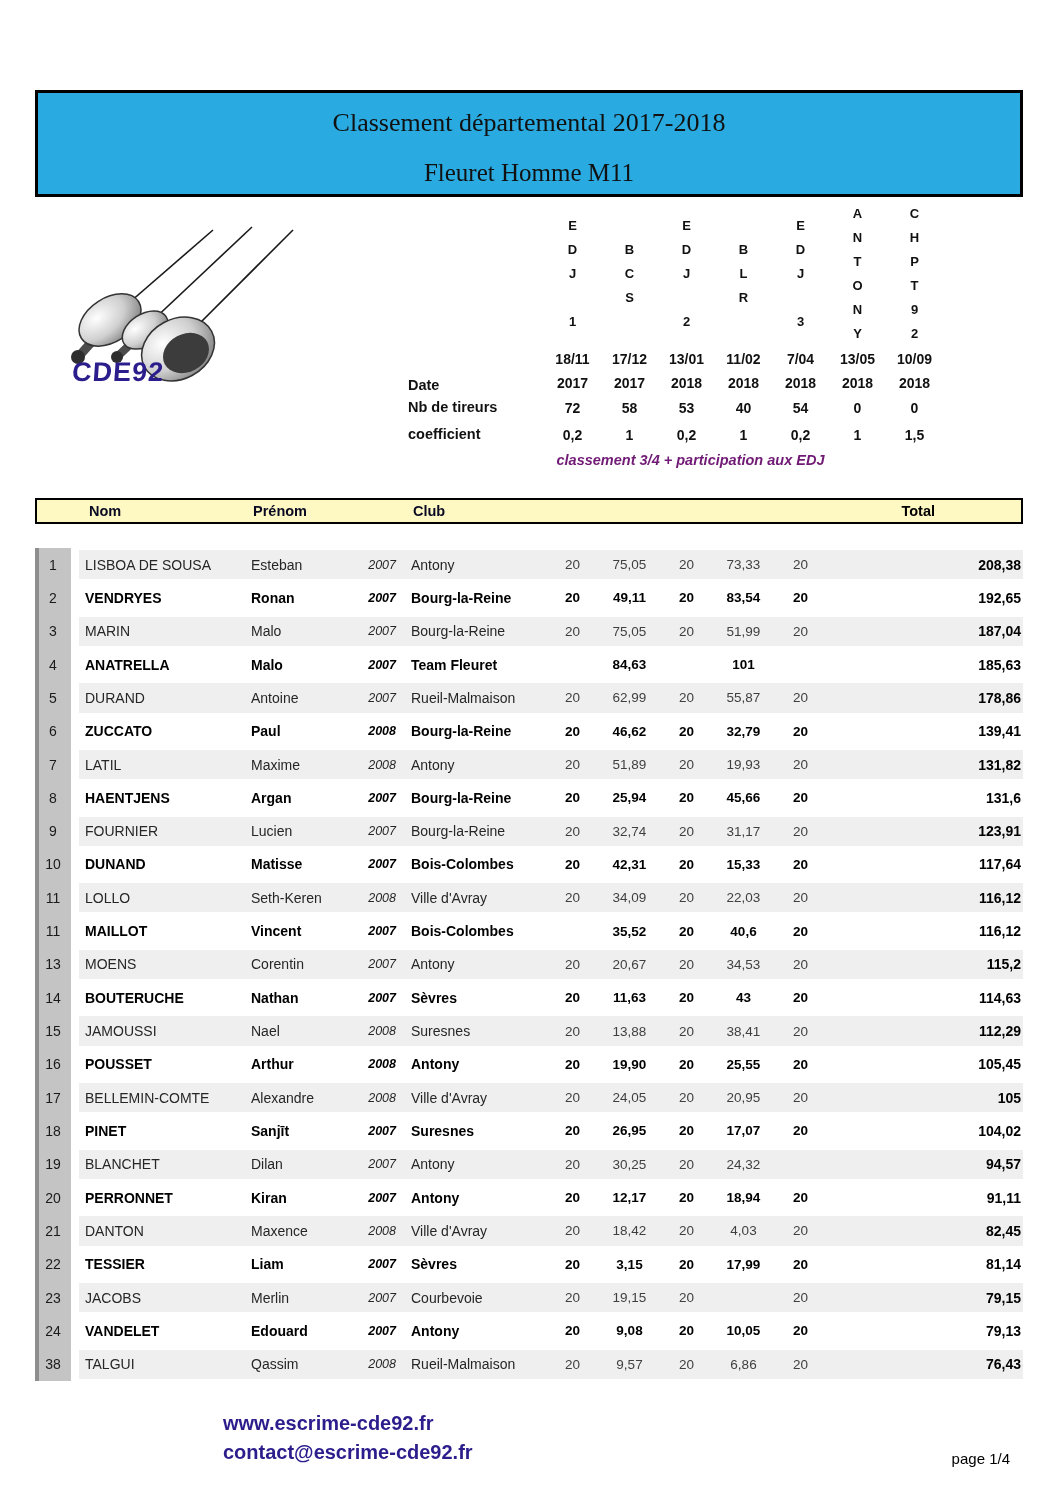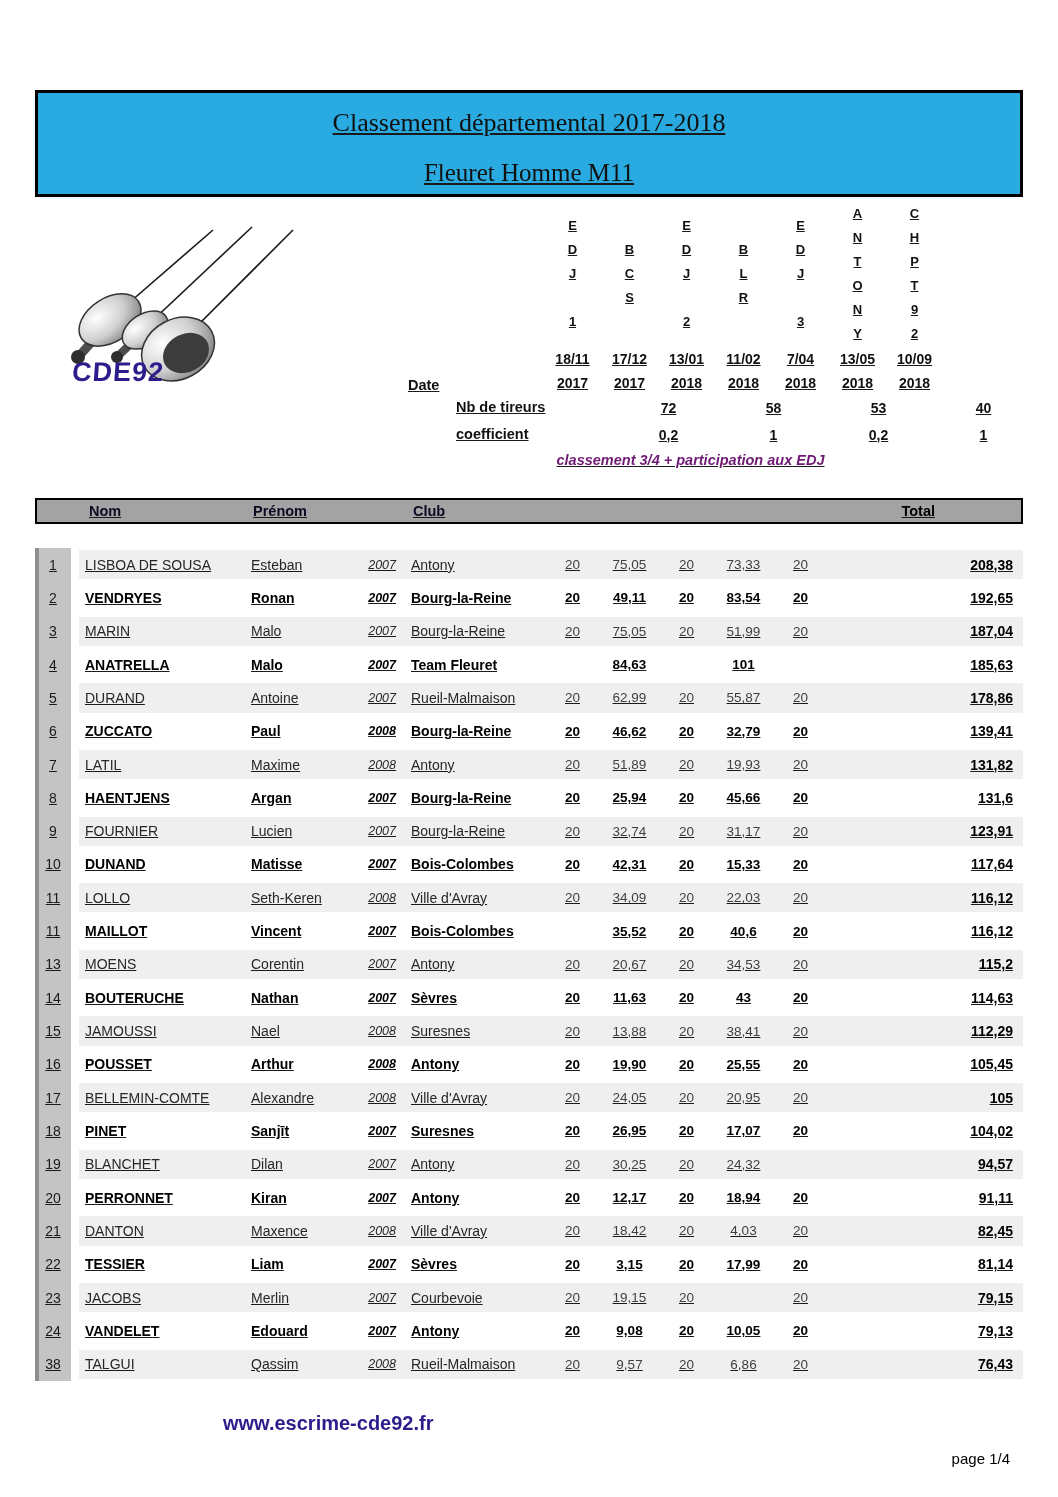--- a/index.html
+++ b/index.html
@@ -2,21 +2,21 @@
 <html><head>
 <meta charset="utf-8">
 <style>
   * { margin:0; padding:0; box-sizing:border-box; }
   html,body { background:#888; }
   .page {
     position:relative; width:1058px; height:1497px; background:#fff;
     margin:0 auto; font-family:"Liberation Sans", sans-serif; color:#1a1a1a;
     overflow:hidden;
   }
-  .inner { position:absolute; left:35px; top:0; width:988px;text-decoration:underline; }
+  .inner { position:absolute; left:35px; top:0; width:988px; }
 
   
   .title-box {
     margin-top:90px; height:107px; border:3px solid #000;
     text-align:center; font-family:"Liberation Serif", serif; color:#111;
   }
   .title-line1 { font-size:26px; margin-top:15px; }
   .title-line2 { font-size:25px; margin-top:21px; }
 
   
@@ -30,21 +30,21 @@
   .meta-cols { display:grid; grid-template-columns:373px 136px repeat(7,57px) 80px; }
   .vheaders { height:148px; margin-top:2px; }
   .vcell { display:flex; flex-direction:column; justify-content:center; align-items:center; }
   .vchar { line-height:24px; height:24px; font-size:13px; font-weight:700; color:#111; text-align:center; }
 
   .dates-row { height:46px; }
   .date-cell { display:flex; flex-direction:column; justify-content:space-between; text-align:center;
                font-weight:700; font-size:14px; color:#111; }
   .date-cell div { line-height:22px; }
   .meta-label { display:flex; align-items:flex-end; font-weight:700; font-size:14.5px; color:#111; padding-bottom:1px; }
-  .num-row { height:27px;gap:48px; }
+  .num-row { height:27px; }
   .num-cell { display:flex; align-items:center; justify-content:center; font-weight:700; font-size:14px; color:#111; }
   .num-row .meta-label { align-items:center; }
   .note-row { height:24px; }
   .note {
     grid-column:2 / 10; text-align:center; padding-left:30px;
     font-weight:700; font-style:italic; font-size:14.5px; color:#701a75;
     display:flex; align-items:center; justify-content:center;
   }
 
   
@@ -69,21 +69,21 @@
     justify-content:center; font-size:14px; color:#1a1a1a; font-weight:400;
     background:linear-gradient(to right,#8e8e8e 0,#8e8e8e 4px,#c4c4c4 4px);
   }
   .spacer-cell { background:#fff; }
   .nom-cell { padding-left:6px; }
   .prenom-cell { padding-left:8px; }
   .year-cell { justify-content:flex-end; padding-right:7px; font-style:italic; font-size:12.5px; }
   .club-cell { padding-left:8px; }
   .score-cell { justify-content:center; font-size:13.5px; color:#3f3f3f; }
   .boldrow .score-cell { color:#000; }
-  .total-cell { justify-content:flex-end; padding-right:10px; font-weight:700; color:#000; }
+  .total-cell { justify-content:flex-end; padding-right:2px; font-weight:700; color:#000; }
 
   
   .footer { position:relative; margin-top:28px; height:64px; }
   .footer-links { position:absolute; left:188px; width:500px; text-align:left;
                   font-weight:700; font-size:20px; line-height:29px; }
   .page-num { position:absolute; right:13px; bottom:6px; font-size:15px; color:#000; }
 
   .blue-bg { background:#29ABE2; }
 </style>
 </head>
@@ -236,21 +236,21 @@
           <div class="num-cell">1</div>
           <div class="num-cell">1,5</div>
         </div>
 
       <div class="meta-cols note-row">
         <div></div>
         <div class="note">classement 3/4  +  participation aux EDJ</div>
       </div>
     </div>
 
-    <div class="thead cols blue-bg" style="background: #a3a3a3;">
+    <div class="thead cols blue-bg" style="background: #fef9c3;">
       <div></div>
         <div></div>
       <div class="th-nom">Nom</div>
       <div class="th-prenom">Prénom</div>
       <div></div>
       <div class="th-club">Club</div>
       <div class="th-total">Total</div>
     </div>
 
     <div class="tbody">
@@ -652,18 +652,19 @@
           <div class="cell score-cell">20</div>
           <div class="cell score-cell"></div>
           <div class="cell score-cell"></div>
           <div class="cell total-cell">76,43</div>
         </div>
       </div>
 
     <div class="footer">
       <div class="footer-links" style="color: rgb(43, 29, 140);">
         <div>www.escrime-cde92.fr</div>
+        <div>contact@escrime-cde92.fr</div>
       </div>
       <div class="page-num">page  1/4</div>
     </div>
 
   </div>
 </div>
 
 </body></html>

